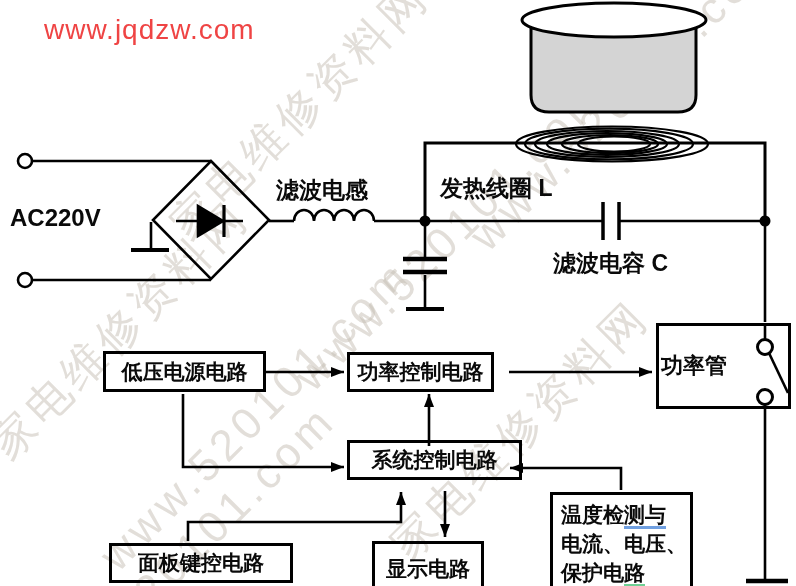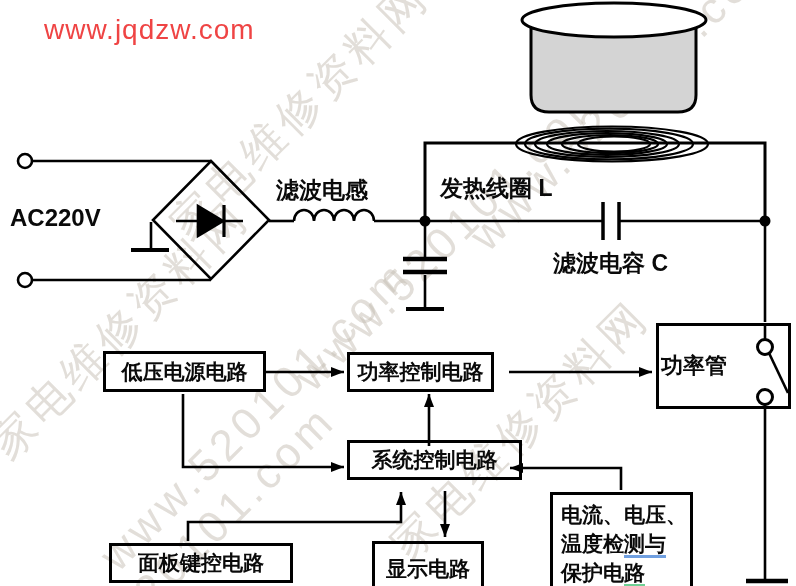--- a/index.html
+++ b/index.html
@@ -172,18 +172,18 @@
 
   <div class="blockbox" style="left:109px;top:543px;width:184px;height:40px;">
     <span>面板键控电路</span>
   </div>
 
   <div class="blockbox" style="left:372px;top:541px;width:112px;height:56px;">
     <span>显示电路</span>
   </div>
 
   <div class="protectionbox" style="left:550px;top:492px;width:143px;height:100px;">
+    <div><span>温度检</span><span class="u-blue">测与</span></div>
     <div><span>电流、电压、</span></div>
-    <div><span>温度检</span><span class="u-blue">测与</span></div>
     <div><span>保护电</span><span class="u-green">路</span></div>
   </div>
 
 </div>
 
 </body></html>

